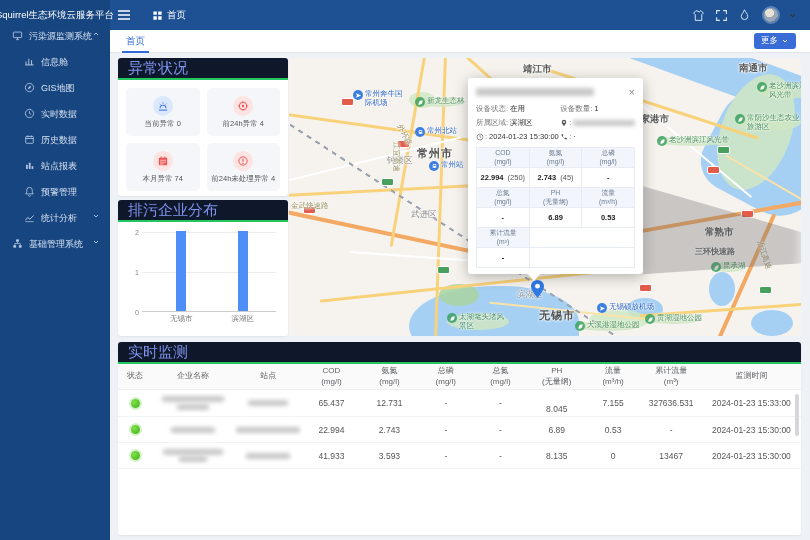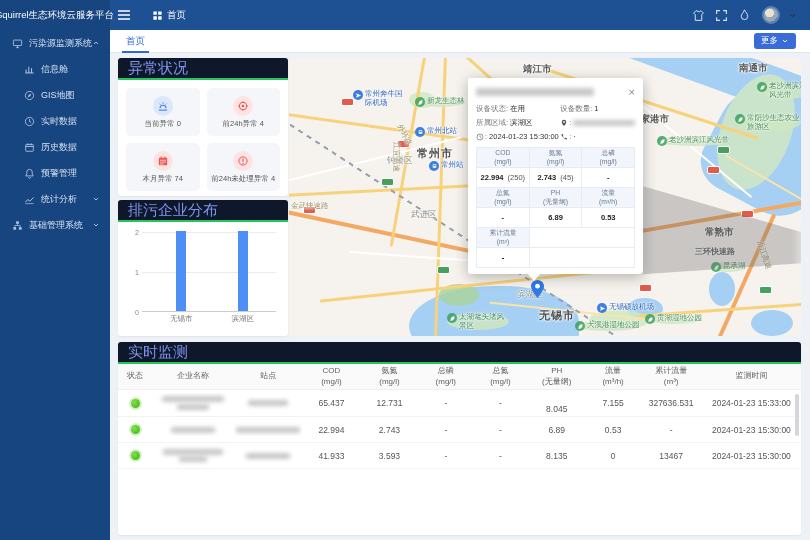--- a/index.html
+++ b/index.html
@@ -17,21 +17,21 @@
   .nav-search input{width:100%;height:100%;background:#2a5c9e;border:1px solid #3f6fae;border-radius:3px;
      color:#dce7f5;font-size:8.5px;padding:0 6px 0 20px;outline:none;font-family:"Liberation Sans",sans-serif;}
   .nav-search input::placeholder{color:#9fb6d8;}
   .nav-search .nav-ic{position:absolute;left:4px;top:3px;width:11px;height:11px;margin:0;}
   .nav-right{margin-left:auto;display:flex;align-items:center;padding-right:8px;}
   .nav-right .nav-ic{width:13px;height:13px;margin:0 5px;}
   .avatar{width:18px;height:18px;border-radius:50%;border:2px solid #5b83b8;
      background:radial-gradient(circle at 40% 35%,#e8e2d5 0 35%,#9aa8b8 36% 70%,#6d7d90 71%);margin:0 3px 0 6px;cursor:pointer;}
   
   .sidebar{position:absolute;left:0;top:30px;width:110px;height:510px;background:#17457f;z-index:25;}
-  .side-item{display:flex;align-items:center;height:26px;color:#d7e2f2;font-size:9px;cursor:pointer;padding-left:12px;}
+  .side-item{display:flex;height:26px;color:#d7e2f2;font-size:9px;cursor:pointer;padding-left:12px;}
   .side-item.lv2{padding-left:24px;}
   .side-item .ic{width:11px;height:11px;margin-right:6px;color:#b9cbe6;flex:0 0 11px;}
   .side-item .ic svg{width:100%;height:100%;}
   .side-item .arr{margin-left:auto;margin-right:10px;width:8px;height:8px;color:#b9cbe6;}
   .side-item .arr svg{width:100%;height:100%;}
   .side-item .arr.up svg{transform:rotate(180deg);}
   .side-foot{position:absolute;left:0;bottom:0;width:110px;height:15px;background:#1d4f92;}
   
   .tabbar{position:absolute;left:110px;top:30px;width:700px;height:23px;background:#fff;border-bottom:1px solid #e2e6ec;z-index:20;display:flex;align-items:center;}
   .tab{margin-left:12px;height:23px;line-height:22px;font-size:9.5px;color:#2f6bd8;border-bottom:2px solid #2f6bd8;padding:0 4px;cursor:pointer;}
@@ -201,20 +201,28 @@
       </div>
       <div class="side-item lv2">
         <span class="ic"><svg viewBox="0 0 16 16">
             <rect x="2.5" y="3.5" width="11" height="10" rx="1" fill="none" stroke="currentColor" stroke-width="1.2"></rect>
             <path d="M2.5 6.5h11M5.5 2v3M10.5 2v3" stroke="currentColor" stroke-width="1.2"></path>
           </svg></span>
         <span>历史数据</span>
       </div>
       <div class="side-item lv2">
         <span class="ic"><svg viewBox="0 0 16 16">
+            <rect x="3" y="7" width="2.5" height="6" fill="currentColor"></rect>
+            <rect x="7" y="4" width="2.5" height="9" fill="currentColor"></rect>
+            <rect x="11" y="9" width="2.5" height="4" fill="currentColor"></rect>
+          </svg></span>
+        <span>站点报表</span>
+      </div>
+      <div class="side-item lv2">
+        <span class="ic"><svg viewBox="0 0 16 16">
             <path d="M8 2a4 4 0 0 0-4 4v3l-1.5 2.5h11L12 9V6a4 4 0 0 0-4-4z" fill="none" stroke="currentColor" stroke-width="1.2"></path>
             <path d="M6.5 13.5a1.5 1.5 0 0 0 3 0" fill="none" stroke="currentColor" stroke-width="1.2"></path>
           </svg></span>
         <span>预警管理</span>
       </div>
       <div class="side-item lv2">
         <span class="ic"><svg viewBox="0 0 16 16">
             <path d="M2 12l3.5-4 3 2.5L14 5" fill="none" stroke="currentColor" stroke-width="1.4"></path>
             <path d="M2 14h12" stroke="currentColor" stroke-width="1"></path>
           </svg></span>

